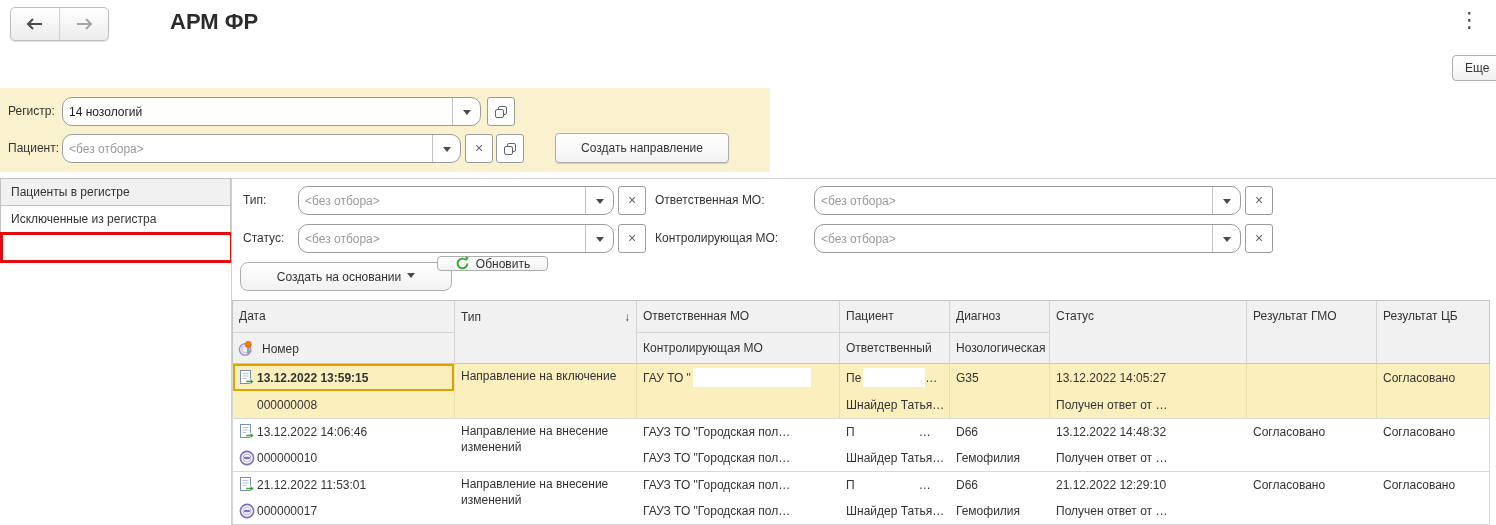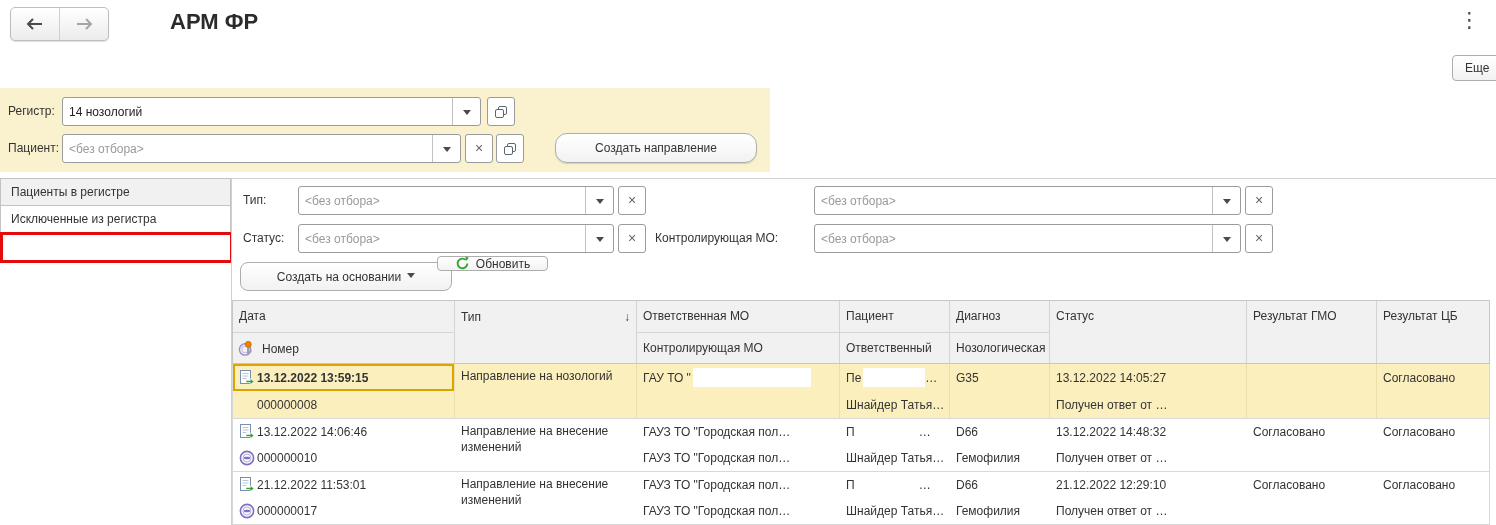--- a/index.html
+++ b/index.html
@@ -16,30 +16,30 @@
   .kebab{position:absolute;left:1459px;top:7px;font-size:21px;color:#4a4a4a;line-height:26px;}
   .btn{display:inline-flex;align-items:center;justify-content:center;gap:6px;
        background:linear-gradient(#ffffff,#f2f2f2);border:1px solid #adadad;border-radius:3px;
        font-size:12px;color:#333;box-sizing:border-box;white-space:nowrap;}
   .more-btn{position:absolute;left:1452px;top:55px;width:62px;height:26px;justify-content:flex-start;padding-left:12px;border-radius:4px;}
 
   
   .ypanel{position:absolute;left:0;top:88px;width:770px;height:84px;background:#FAF2CF;}
   .flabel{position:absolute;line-height:29px;color:#333;}
   .combo{position:absolute;height:29px;display:flex;background:#fff;border:1px solid #9b9b9b;
-         border-radius:3px;box-sizing:border-box;overflow:hidden;}
+         border-radius:10px;box-sizing:border-box;overflow:hidden;}
   .combo input{flex:1;min-width:0;border:none;outline:none;background:transparent;
                font:inherit;color:#222;padding:0 6px;}
   .combo input::placeholder{color:#9a9a9a;}
   .caretbtn{width:27px;border-left:1px solid #c2c2c2;display:flex;align-items:center;justify-content:center;}
   .caret{width:0;height:0;border:4px solid transparent;border-top:5px solid #4a4a4a;margin-top:5px;}
   .sqbtn{position:absolute;width:28px;height:29px;box-sizing:border-box;background:#fff;
          border:1px solid #9b9b9b;border-radius:3px;display:flex;align-items:center;justify-content:center;}
   .xglyph{font-size:14px;color:#666;line-height:1;margin-top:-1px;}
-  .create-btn{position:absolute;left:555px;top:133px;width:202px;height:30px;border-radius:12px;
+  .create-btn{position:absolute;left:555px;top:133px;width:174px;height:30px;border-radius:4px;
               box-shadow:0 1px 1px rgba(0,0,0,.15);}
 
   
   .tabs{position:absolute;left:0;top:178px;width:231px;}
   .tab{height:28px;line-height:27px;padding-left:10px;border:1px solid #c3c3c3;margin-top:-1px;
        background:#fff;box-sizing:border-box;white-space:nowrap;overflow:hidden;}
   .tab:first-child{margin-top:0;background:#f1f1f1;}
   .red-annotation{position:absolute;left:0;top:232px;width:233px;height:31px;border:3px solid #E30B0B;
                   box-sizing:border-box;pointer-events:none;}
 
@@ -149,20 +149,21 @@
   <div class="combo" style="left:298px;top:186px;width:316px;">
     <input placeholder="&lt;без отбора&gt;" style="">
     <div class="caretbtn">
         <div class="caret"></div>
       </div>
   </div>
   <div class="sqbtn" style="left:618px;top:186px;">
       <span class="xglyph">×</span>
     </div>
 
+  <div class="flabel" style="left:655px;top:186px;">Ответственная МО:</div>
   <div class="combo" style="left:814px;top:186px;width:427px;">
     <input placeholder="&lt;без отбора&gt;" style="">
     <div class="caretbtn">
         <div class="caret"></div>
       </div>
   </div>
   <div class="sqbtn" style="left:1245px;top:186px;">
       <span class="xglyph">×</span>
     </div>
 
@@ -255,21 +256,21 @@
                 </svg>
               </span>
               <span class="txt">13.12.2022 13:59:15</span>
             </div>
             <div class="ln">
               <span class="ic"></span>
               <span class="txt">000000008</span>
             </div>
           </div>
           <div class="tc">
-            <div class="wrap2">Направление на нозологий</div>
+            <div class="wrap2">Направление на включение</div>
           </div>
           <div class="tc">
             <div class="ln">
               <span class="txt">ГАУ ТО "</span>
               <span class="redact w115"></span>
             </div>
             <div class="ln">
               <span class="txt"></span>
             </div>
           </div>

